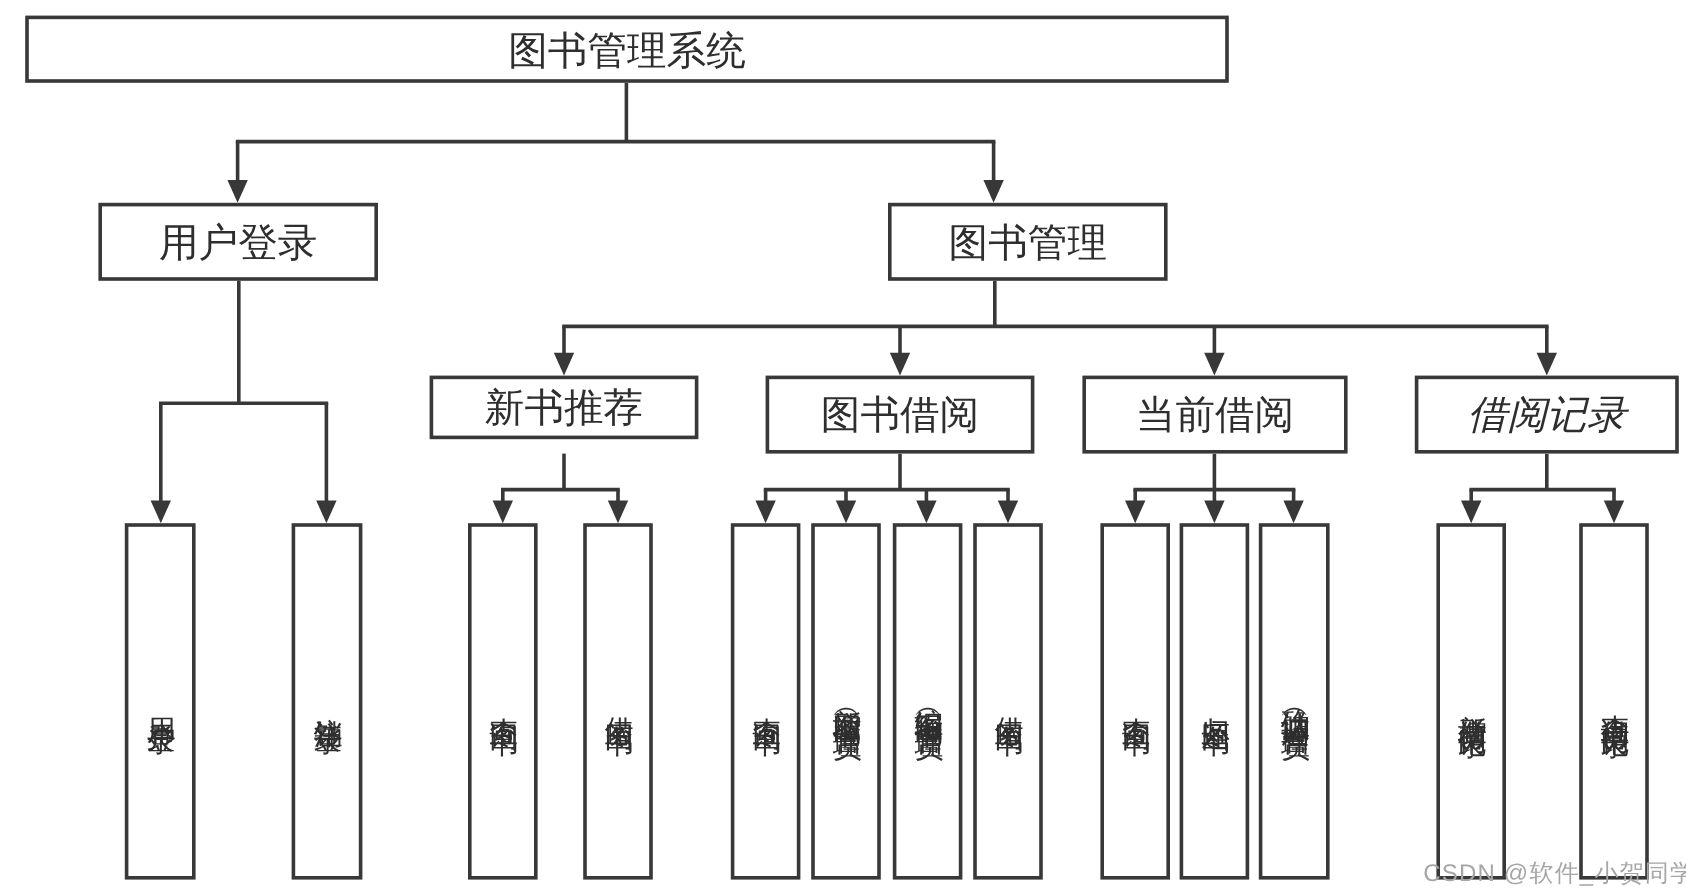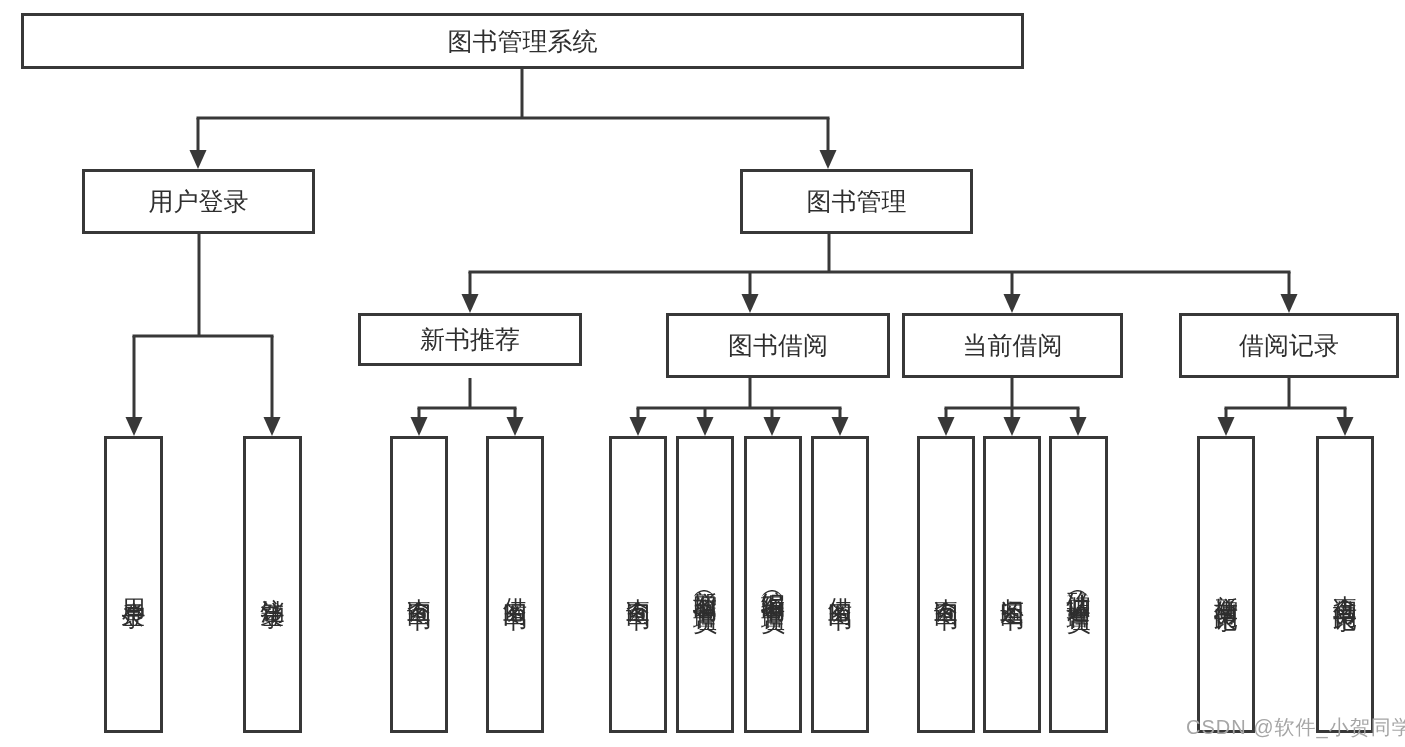--- a/index.html
+++ b/index.html
@@ -25,21 +25,21 @@
   }
   .box {
     position: absolute;
     box-sizing: border-box;
     border: 3px solid #383838;
     background: #ffffff;
     color: #2e2e2e;
     display: flex;
     align-items: center;
     justify-content: center;
-    font-size: 25px;
+    font-size: 33px;
     line-height: 1;
     text-align: center;
     white-space: nowrap;
   }
   .box.leaf {
     writing-mode: vertical-rl;
     text-orientation: mixed;
     letter-spacing: 3px;
     white-space: normal;
     font-size: 24px;
@@ -113,23 +113,23 @@
       <line x1="1345" y1="408" x2="1345" y2="420" stroke="#383838" stroke-width="3"></line>
       <polygon points="1336.5,417 1353.5,417 1345,436" fill="#383838"></polygon>
     </svg>
 
   <div class="box" style="left:21px; top:13px; width:1003px; height:56px;">图书管理系统</div>
 
   <div class="box" style="left:82px; top:169px; width:233px; height:65px;">用户登录</div>
   <div class="box" style="left:740px; top:169px; width:233px; height:65px;">图书管理</div>
 
   <div class="box" style="left:358px; top:313px; width:224px; height:53px;">新书推荐</div>
-  <div class="box" style="left:638px; top:313px; width:224px; height:65px;margin-left:28px;">图书借阅</div>
+  <div class="box" style="left:638px; top:313px; width:224px; height:65px;">图书借阅</div>
   <div class="box" style="left:902px; top:313px; width:221px; height:65px;">当前借阅</div>
-  <div class="box" style="left:1179px; top:313px; width:220px; height:65px;">借阅记录</div>
+  <div class="box" style="left:1179px; top:313px; width:220px; height:65px;font-style:italic;">借阅记录</div>
 
   <div class="box leaf" style="left:104px; top:436px; width:59px; height:297px;">用户登录</div>
   <div class="box leaf" style="left:243px; top:436px; width:59px; height:297px;">注销登录</div>
 
   <div class="box leaf" style="left:390px; top:436px; width:58px; height:297px;">查询图书</div>
   <div class="box leaf" style="left:486px; top:436px; width:58px; height:297px;">借阅图书</div>
 
   <div class="box leaf" style="left:609px; top:436px; width:58px; height:297px;">查询图书</div>
   <div class="box leaf" style="left:676px; top:436px; width:58px; height:297px;">新增图书（管理员）</div>
   <div class="box leaf" style="left:744px; top:436px; width:58px; height:297px;">编辑图书（管理员）</div>

